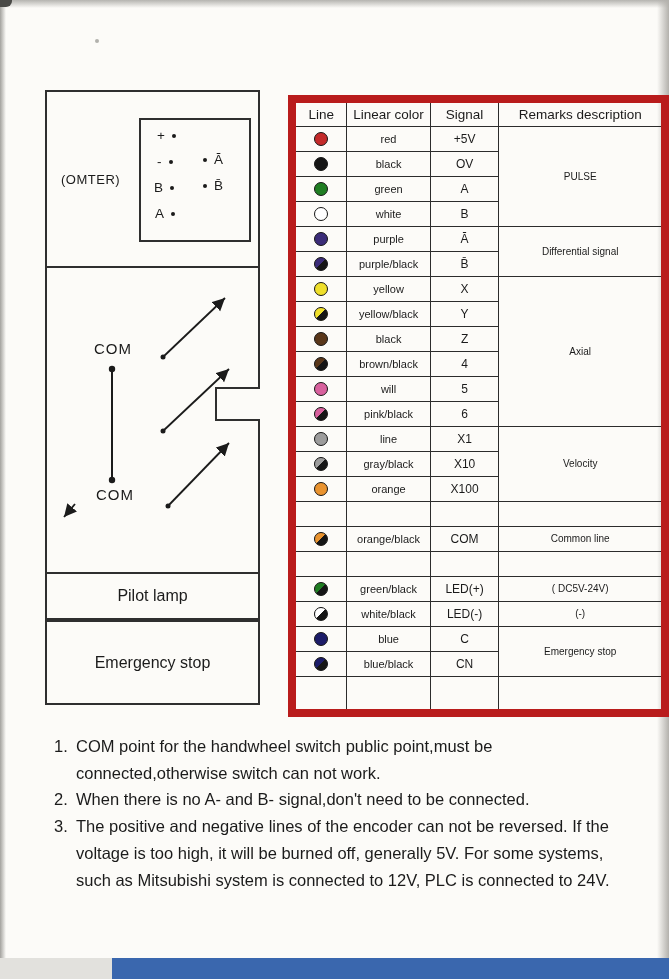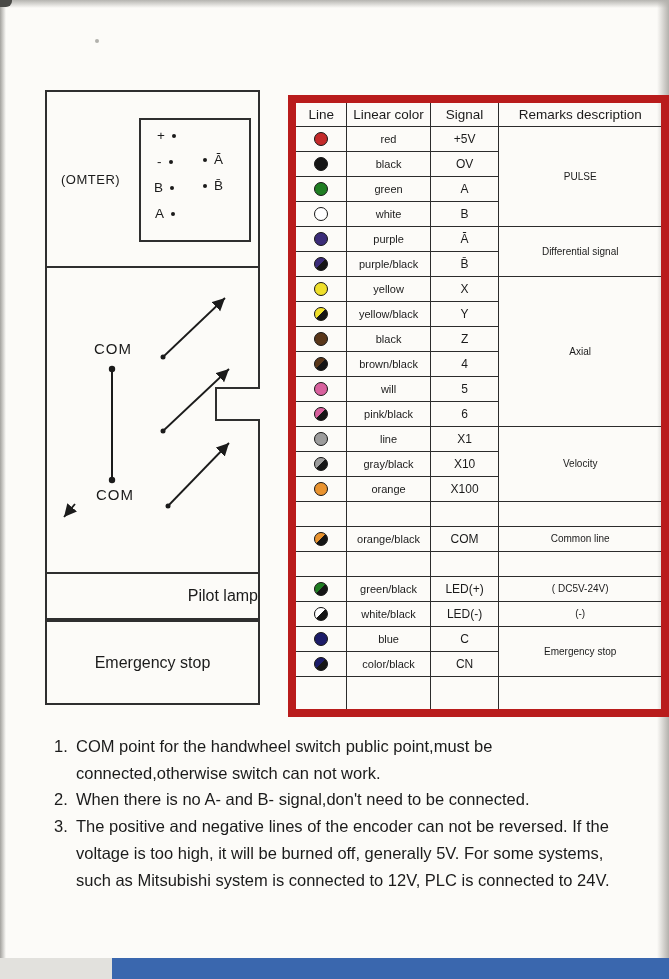--- a/index.html
+++ b/index.html
@@ -19,21 +19,21 @@
   .connector-label{position:absolute;left:14px;top:80px;font-size:13px;letter-spacing:0.5px}
   .pin-box{position:absolute;left:92px;top:26px;width:112px;height:124px;border:2px solid #2f2f2f}
   .pin-row{position:absolute;display:flex;align-items:center;gap:7px;font-size:13.5px}
   .pin-dot{width:4px;height:4px;border-radius:50%;background:#1b1b1b;display:inline-block}
 
   .mid-svg{position:absolute;left:45px;top:268px}
   .com-label{position:absolute;font-size:15px;letter-spacing:1px}
   .com-top{left:94px;top:340px}
   .com-bottom{left:96px;top:486px}
 
-  .pilot-box{left:45px;top:572px;width:215px;height:48px;display:flex;align-items:center;justify-content:flex-end;font-size:16px}
+  .pilot-box{left:45px;top:572px;width:215px;height:48px;display:flex;align-items:center;justify-content:center;font-size:16px}
   .estop-box{left:45px;top:620px;width:215px;height:85px;display:flex;align-items:center;justify-content:center;font-size:16px}
 
   
   table.wire-table{position:absolute;left:288px;top:95px;border-collapse:collapse;border:8px solid #b91c1c;table-layout:fixed;background:transparent}
   .wire-table th,.wire-table td{border:1px solid #2c2c2c;text-align:center;vertical-align:middle;font-weight:normal;padding:0 1px;height:25px;white-space:nowrap;overflow:hidden}
   .wire-table th{font-size:13.5px;height:27px}
   .wire-table td.c-color{font-size:11px}
   .wire-table td.c-signal{font-size:12px}
   .wire-table td.c-remark{font-size:10px}
   .wire-table tr.trailer td{height:37px}
@@ -244,21 +244,21 @@
         <td class="c-remark">(-)</td>
       </tr>
       <tr>
         <td class="c-line"><span class="dot" style="background: rgb(28, 28, 104);"></span></td>
         <td class="c-color">blue</td>
         <td class="c-signal">C</td>
         <td class="c-remark" rowspan="2">Emergency stop</td>
       </tr>
       <tr>
         <td class="c-line"><span class="dot" style="background: linear-gradient(135deg, rgb(28, 28, 104) 50%, rgb(21, 21, 21) 50%);"></span></td>
-        <td class="c-color">color/black</td>
+        <td class="c-color">blue/black</td>
         <td class="c-signal">CN</td>
       </tr>
       <tr class="trailer">
         <td class="c-line"></td>
         <td class="c-color"></td>
         <td class="c-signal"></td>
         <td class="c-remark"></td>
       </tr>
     </tbody>
   </table>

